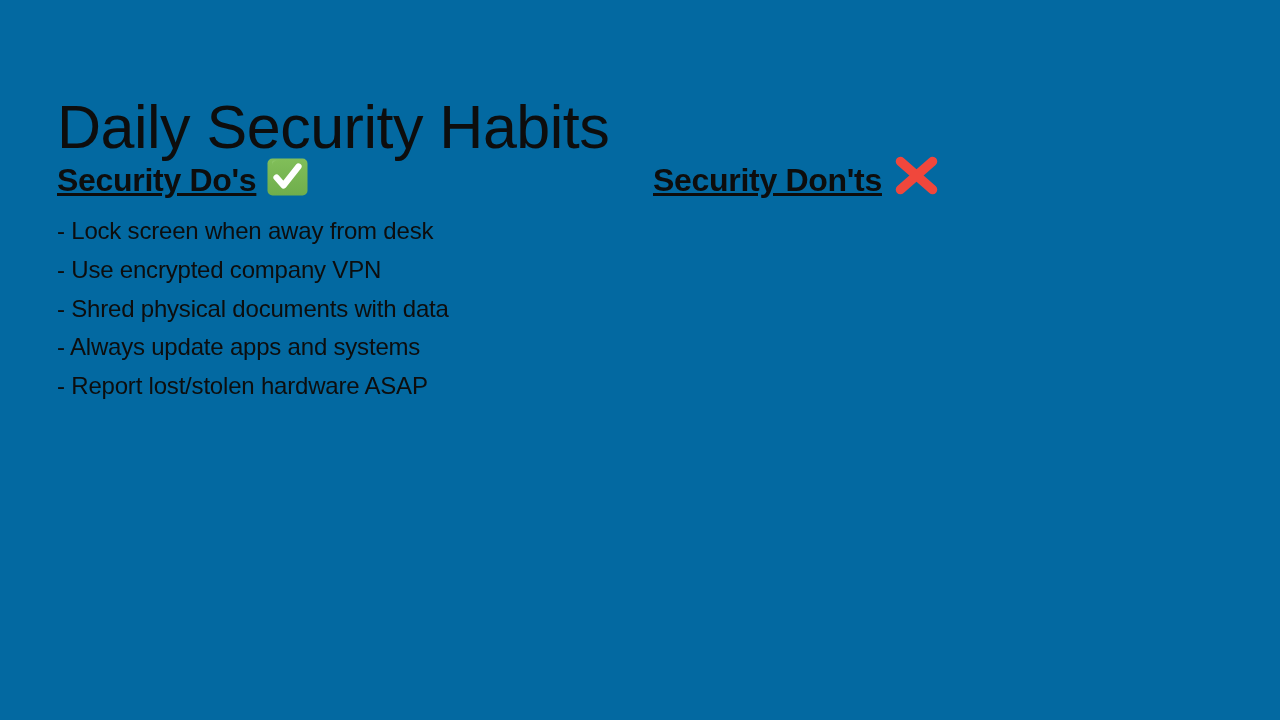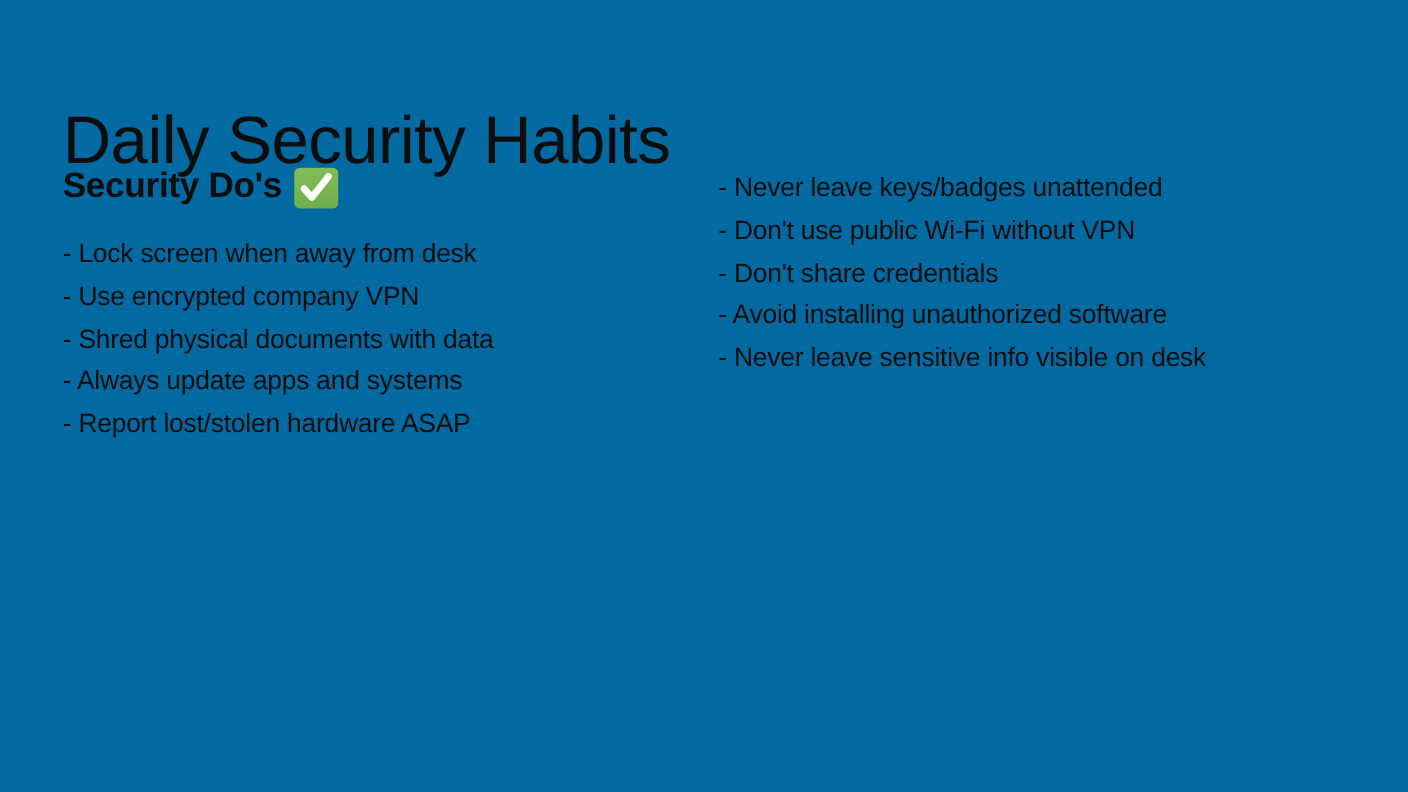--- a/index.html
+++ b/index.html
@@ -46,24 +46,25 @@
     gap: 86px;
   }
 
   .column {
     width: 510px;
   }
 
   .column-heading {
     display: flex;
     flex-direction: row;
-    align-items: flex-start;
+    align-items: flex-end;
     gap: 11px;
     margin: 0 0 16px 0;
     height: 44px;
+    text-decoration: underline;
   }
 
   .column-heading-text {
     font-size: 32px;
     font-weight: 700;
     letter-spacing: -0.3px;
     color: #0d0d0d;
     line-height: 1;
     white-space: nowrap;
   }
@@ -118,21 +119,25 @@
         </svg>
       </div>
       <div class="body-text">- Lock screen when away from desk
 - Use encrypted company VPN
 - Shred physical documents with data
 - Always update apps and systems
 - Report lost/stolen hardware ASAP</div>
     </div>
 
     <div class="column">
-      <div class="body-text">- Never leave keys/badges unattended
-- Don't use public Wi-Fi without VPN
-- Don't share credentials
-- Avoid installing unauthorized software
-- Never leave sensitive info visible on desk</div>
+      <div class="column-heading">
+        <span class="column-heading-text">Security Don'ts</span>
+        <svg class="emoji-cross" viewBox="0 0 47 41">
+          <g stroke="#f0473c" stroke-width="9.5" stroke-linecap="round">
+            <line x1="7.5" y1="6.5" x2="39.5" y2="34.5"></line>
+            <line x1="39.5" y1="6.5" x2="7.5" y2="34.5"></line>
+          </g>
+        </svg>
+      </div>
     </div>
 
   </div>
 </div>
 
 </body></html>

